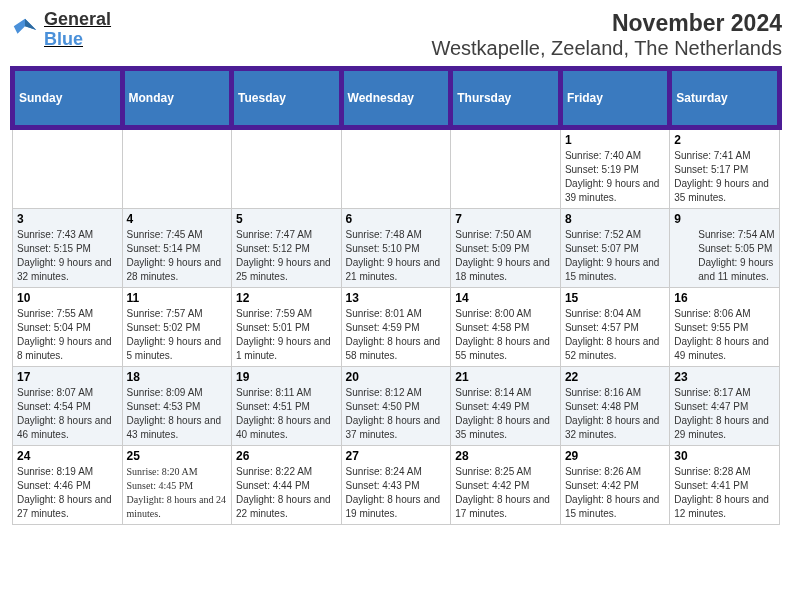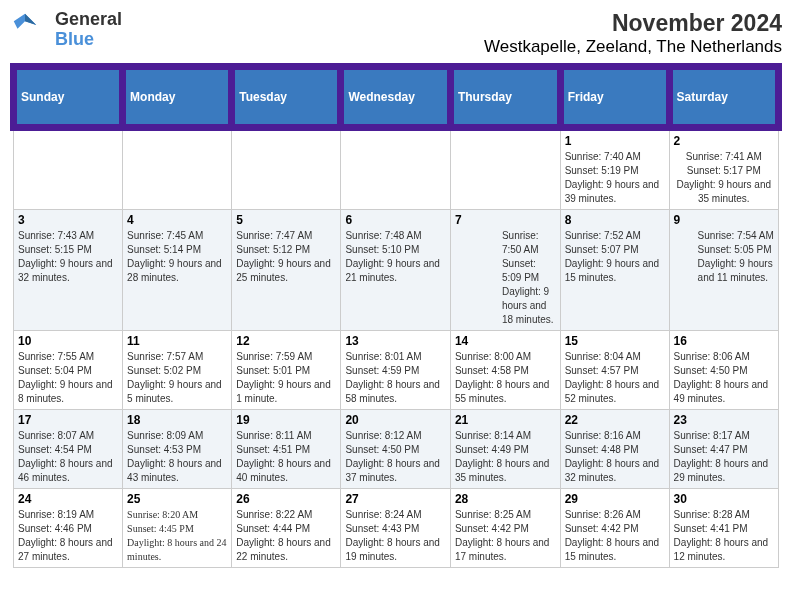--- a/index.html
+++ b/index.html
@@ -11,58 +11,59 @@
       padding: 10px;
     }
     .header-section {
       display: flex;
       align-items: flex-start;
       justify-content: space-between;
       margin-bottom: 6px;
     }
     .logo {
       display: flex;
-      align-items: flex-start;
-      gap: 15px;
+      align-items: center;
+      gap: 4px;
+      text-decoration: underline;
     }
     .logo-text {
       font-size: 18px;
       font-weight: bold;
       color: #333;
       line-height: 1.1;
     }
     .logo-bird {
       width: 30px;
       height: 30px;
     }
     .title-section {
       text-align: right;
     }
     .month-title {
       font-size: 23px;
       font-weight: bold;
       color: #333;
     }
     .subtitle {
-      font-size: 17px;
-      color: #000000;
+      font-size: 20px;
+      color: #404040;
     }
     .calendar {
       width: 100%;
       border-collapse: collapse;
       font-size: 10.5px;
     }
     .calendar thead th {
       background: #3a7abf;
       color: #fff;
       padding: 20px 4px;
       text-align: left;
       font-size: 12px;
       font-weight: bold;
-      border: 7px solid #4c1d95;
+      border: 5px solid #4c1d95;
     }
     .calendar tbody td {
       border: 1px solid #ccc;
       vertical-align: top;
       padding: 3px 4px;
       width: 110px;
       min-height: 80px;
     }
     .calendar tbody tr:nth-child(odd) td {
       background: #fff;
@@ -125,21 +126,21 @@
         <td class="empty-cell"></td>
         <td class="empty-cell"></td>
         <td>
           <span class="day-number">1</span>
           <div class="day-info" style="white-space: pre-line;">Sunrise: 7:40 AM
 Sunset: 5:19 PM
 Daylight: 9 hours and 39 minutes.</div>
         </td>
         <td>
           <span class="day-number">2</span>
-          <div class="day-info" style="white-space: pre-line; text-align: center;">Sunrise: 7:41 AM
+          <div class="day-info" style="white-space: pre-line;">Sunrise: 7:41 AM
 Sunset: 5:17 PM
 Daylight: 9 hours and 35 minutes.</div>
         </td>
       </tr>
       <tr>
         <td>
           <span class="day-number">3</span>
           <div class="day-info" style="white-space: pre-line;">Sunrise: 7:43 AM
 Sunset: 5:15 PM
 Daylight: 9 hours and 32 minutes.</div>
@@ -157,21 +158,21 @@
 Daylight: 9 hours and 25 minutes.</div>
         </td>
         <td>
           <span class="day-number">6</span>
           <div class="day-info" style="white-space: pre-line;">Sunrise: 7:48 AM
 Sunset: 5:10 PM
 Daylight: 9 hours and 21 minutes.</div>
         </td>
         <td>
           <span class="day-number">7</span>
-          <div class="day-info" style="white-space: pre-line; margin-left: 47px;">Sunrise: 7:50 AM
+          <div class="day-info" style="white-space: pre-line;">Sunrise: 7:50 AM
 Sunset: 5:09 PM
 Daylight: 9 hours and 18 minutes.</div>
         </td>
         <td>
           <span class="day-number">8</span>
           <div class="day-info" style="white-space: pre-line;">Sunrise: 7:52 AM
 Sunset: 5:07 PM
 Daylight: 9 hours and 15 minutes.</div>
         </td>
         <td>
@@ -214,21 +215,21 @@
         </td>
         <td>
           <span class="day-number">15</span>
           <div class="day-info" style="white-space: pre-line;">Sunrise: 8:04 AM
 Sunset: 4:57 PM
 Daylight: 8 hours and 52 minutes.</div>
         </td>
         <td>
           <span class="day-number">16</span>
           <div class="day-info" style="white-space: pre-line;">Sunrise: 8:06 AM
-Sunset: 4:50 PM
+Sunset: 9:55 PM
 Daylight: 8 hours and 49 minutes.</div>
         </td>
       </tr>
       <tr>
         <td>
           <span class="day-number">17</span>
           <div class="day-info" style="white-space: pre-line;">Sunrise: 8:07 AM
 Sunset: 4:54 PM
 Daylight: 8 hours and 46 minutes.</div>
         </td>

